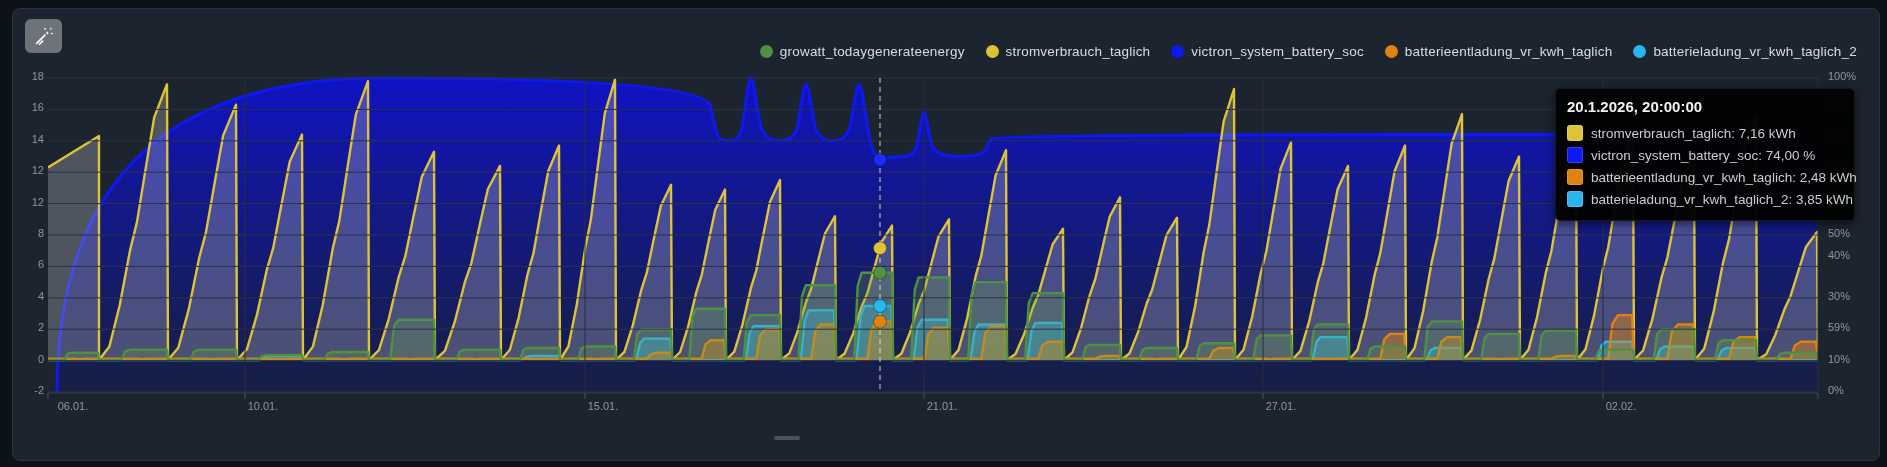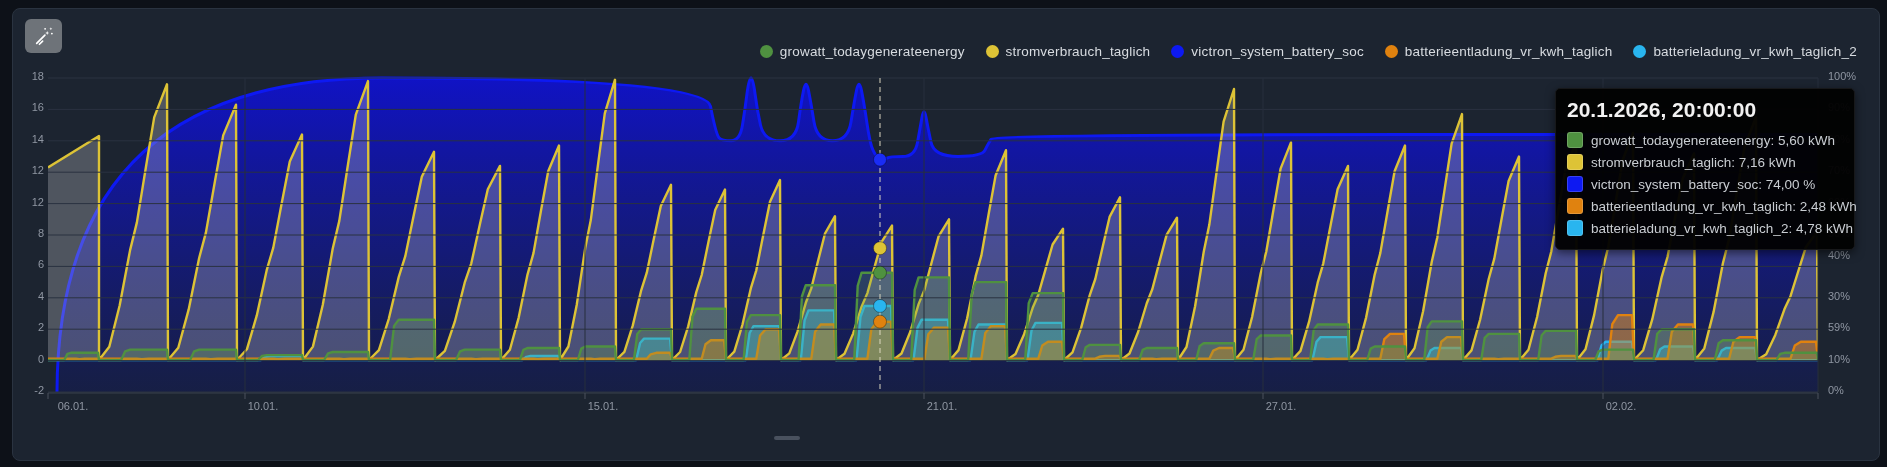--- a/index.html
+++ b/index.html
@@ -15,21 +15,21 @@
   .legend-label{font-size:13.5px;color:#d8dce1;letter-spacing:.2px;white-space:nowrap;}
   .legend-item.off .legend-label{text-decoration:line-through;}
   .axis-label{position:absolute;font-size:11px;color:#8f96a2;white-space:nowrap;}
   .yl{text-align:right;width:40px;}
   .yr{text-align:left;width:46px;}
   .xl{transform:translateX(-50%);margin-left:18px;}
   svg#chart{position:absolute;left:0;top:0;}
   .tooltip{position:absolute;left:1555px;top:88px;width:276px;background:rgba(2,2,2,0.97);
            border:1px solid #17181a;border-radius:5px;padding:9px 11px 10px 11px;
            box-shadow:0 3px 10px rgba(0,0,0,.55);z-index:5;}
-  .tt-title{font-size:21px;font-weight:bold;color:#f2f2f2;margin-bottom:7px;}
+  .tt-title{font-size:15px;font-weight:bold;color:#f2f2f2;margin-bottom:7px;}
   .tt-row{display:flex;align-items:center;gap:8px;height:22px;}
   .tt-swatch{width:14px;height:14px;border-radius:3px;border:1px solid rgba(255,255,255,.18);flex:0 0 auto;}
   .tt-text{font-size:13.5px;color:#c9cdd2;white-space:nowrap;}
   .zoom-handle{position:absolute;left:774px;top:436px;width:26px;height:4px;background:#49515e;
                border-radius:2px;cursor:ew-resize;}
 </style>
 </head>
 <body>
 
 <div id="stage">
@@ -158,36 +158,32 @@
       <div class="axis-label xl" style="left: 924px; top: 400px;">21.01.</div>
       <div class="axis-label xl" style="left: 1263px; top: 400px;">27.01.</div>
       <div class="axis-label xl" style="left: 1603px; top: 400px;">02.02.</div>
       <div class="axis-label xl" style="left: 1890px; top: 400px;">05.02.</div>
     </div>
 
   <div class="tooltip">
     <div class="tt-title">20.1.2026, 20:00:00</div>
     <div id="tt-rows">
         <div class="tt-row">
-          <span class="tt-swatch" style="background: rgb(79, 145, 64);"></span>
-          <span class="tt-text">growatt_todaygenerateenergy: 5,60 kWh</span>
-        </div>
-        <div class="tt-row">
           <span class="tt-swatch" style="background: rgb(221, 195, 54);"></span>
           <span class="tt-text">stromverbrauch_taglich: 7,16 kWh</span>
         </div>
         <div class="tt-row">
           <span class="tt-swatch" style="background: rgb(13, 25, 242);"></span>
           <span class="tt-text">victron_system_battery_soc: 74,00 %</span>
         </div>
         <div class="tt-row">
           <span class="tt-swatch" style="background: rgb(224, 130, 15);"></span>
           <span class="tt-text">batterieentladung_vr_kwh_taglich: 2,48 kWh</span>
         </div>
         <div class="tt-row">
           <span class="tt-swatch" style="background: rgb(41, 181, 239);"></span>
-          <span class="tt-text">batterieladung_vr_kwh_taglich_2: 4,78 kWh</span>
+          <span class="tt-text">batterieladung_vr_kwh_taglich_2: 3,85 kWh</span>
         </div>
       </div>
   </div>
 
   <div class="zoom-handle"></div>
 </div>
 
 </body></html>

